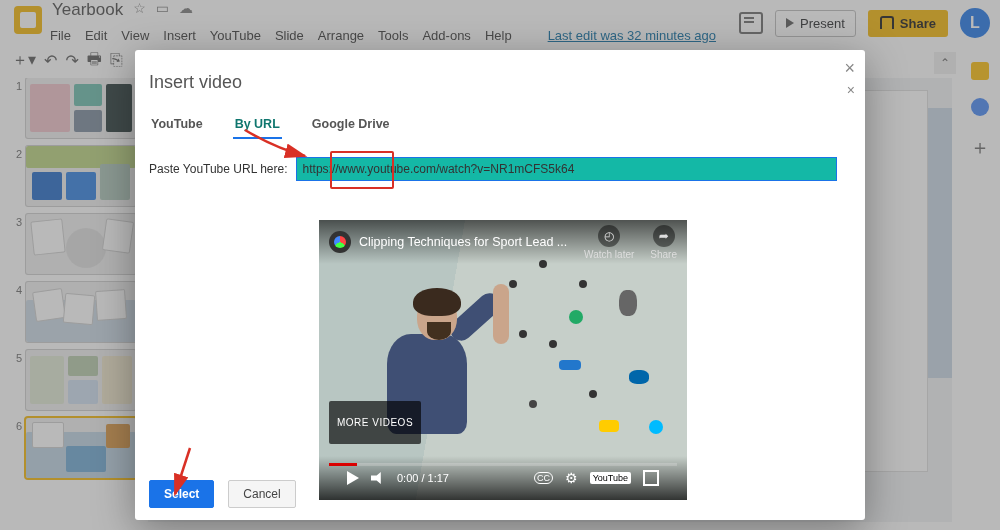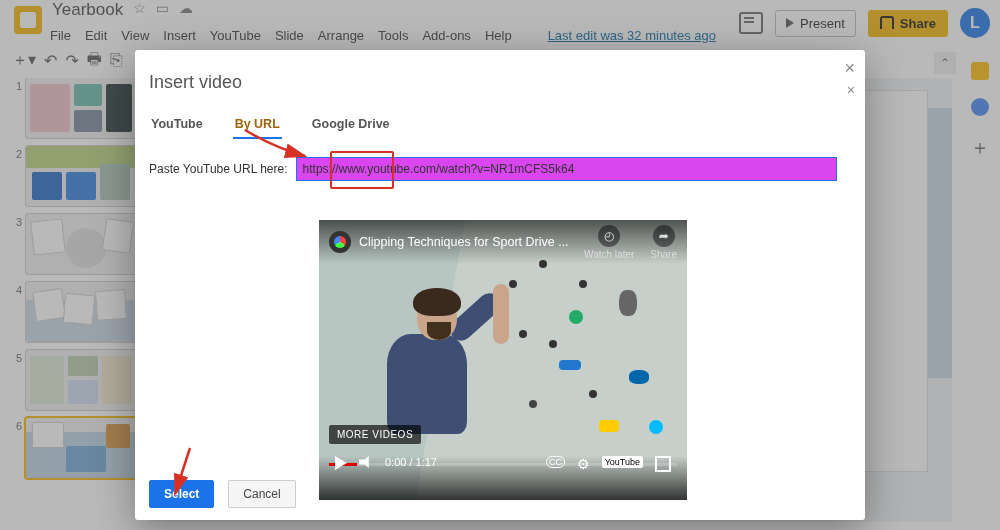--- a/index.html
+++ b/index.html
@@ -42,47 +42,47 @@
   
   .expand-strip{position:absolute;right:44px;top:52px;width:22px;height:22px;background:#eee;display:flex;align-items:center;justify-content:center;color:#666;font-size:12px}
 
   
   .dialog{position:absolute;left:135px;top:50px;width:730px;height:470px;background:#fff;box-shadow:0 10px 40px rgba(0,0,0,.35);border-radius:3px;z-index:5}
   .dlg-close{position:absolute;right:10px;top:8px;color:#888;font-size:18px;cursor:pointer}
   .dlg-close2{position:absolute;right:10px;top:32px;color:#888;font-size:14px;cursor:pointer}
   .dlg-title{font-size:18px;color:#555;margin:22px 0 0 14px}
   .tabs{display:flex;gap:28px;margin:18px 0 0 14px;font-size:12.5px;font-weight:bold;color:#555}
   .tab{padding:6px 2px;cursor:pointer;position:relative}
-  .tab.active{color:#a16207}
+  .tab.active{color:#0f766e}
   .tab.active::after{content:"";position:absolute;left:0;right:0;bottom:-2px;height:2px;background:#1a73e8}
   .tab-hl{position:absolute;border:2px solid #d93025;border-radius:2px;pointer-events:none}
   .url-row{display:flex;align-items:center;margin:20px 0 0 14px;font-size:12px;gap:8px}
   .url-row label{color:#333}
-  .url-input{flex:1;margin-right:28px;border:1px solid #1a73e8;outline:none;padding:4px 6px;font-size:12px;color:#333;background:#d946ef}
+  .url-input{flex:1;margin-right:28px;border:1px solid #1a73e8;outline:none;padding:4px 6px;font-size:12px;color:#333;background:#14b8a6}
   
   .video{position:absolute;left:184px;top:170px;width:368px;height:280px;background:#000;color:#fff}
   .v-top{position:absolute;left:0;right:0;top:0;height:44px;background:linear-gradient(rgba(0,0,0,.6),transparent);display:flex;align-items:center;padding:0 10px;font-size:13px}
   .v-logo{width:22px;height:22px;border-radius:50%;background:#333;margin-right:8px;position:relative}
   .v-logo::after{content:"";position:absolute;left:5px;top:5px;width:12px;height:12px;border-radius:50%;background:conic-gradient(#f44 0 120deg,#4f4 120deg 240deg,#48f 240deg 360deg)}
   .v-title{flex:1;white-space:nowrap;overflow:hidden;text-overflow:ellipsis;font-size:12.5px}
   .v-act{display:flex;gap:16px;font-size:10px;text-align:center;color:#ddd}
   .v-act div{display:flex;flex-direction:column;align-items:center;gap:2px}
   .v-act .ic{width:22px;height:22px;border-radius:50%;background:rgba(0,0,0,.45);display:flex;align-items:center;justify-content:center;font-size:12px}
   
   .v-body{position:absolute;inset:0;background:linear-gradient(100deg,#b8c6c2 0 35%,#c6cfc9 35% 100%)}
   .hold{position:absolute;width:8px;height:8px;border-radius:50%}
   .person{position:absolute;left:28px;top:66px;width:145px;height:180px}
   .person .head{position:absolute;left:70px;top:8px;width:40px;height:46px;background:#caa58b;border-radius:48% 48% 45% 45%}
   .person .hair{position:absolute;left:66px;top:2px;width:48px;height:28px;background:#3a2a1e;border-radius:50% 50% 40% 40%}
   .person .beard{position:absolute;left:80px;top:36px;width:24px;height:18px;background:#42301f;border-radius:0 0 50% 50%}
   .person .torso{position:absolute;left:40px;top:48px;width:80px;height:100px;background:#3f4f74;border-radius:30% 30% 12% 12%}
   .person .arm{position:absolute;left:106px;top:40px;width:60px;height:22px;background:#3f4f74;border-radius:12px;transform:rotate(-42deg);transform-origin:left center}
   .person .forearm{position:absolute;left:146px;top:-2px;width:16px;height:60px;background:#caa58b;border-radius:10px}
-  .more-pill{position:absolute;left:10px;bottom:56px;background:rgba(0,0,0,.65);font-size:10px;letter-spacing:.5px;padding:4px 8px;border-radius:2px}
-  .v-bar{position:absolute;left:0;right:0;bottom:0;height:44px;background:linear-gradient(transparent,rgba(0,0,0,.75));display:flex;align-items:flex-start;padding:0 16px;font-size:11px;gap:12px}
+  .more-pill{position:absolute;left:10px;bottom:56px;background:rgba(0,0,0,.65);font-size:10px;letter-spacing:.5px;padding:16px 8px;border-radius:2px}
+  .v-bar{position:absolute;left:0;right:0;bottom:0;height:44px;background:linear-gradient(transparent,rgba(0,0,0,.75));display:flex;align-items:center;padding:0 28px;font-size:11px;gap:12px}
   .prog{position:absolute;left:10px;right:10px;bottom:34px;height:3px;background:rgba(255,255,255,.35)}
   .prog::before{content:"";position:absolute;left:0;top:0;width:8%;height:100%;background:#f00}
   .pbtn{cursor:pointer}
   .play{width:0;height:0;border-left:12px solid #fff;border-top:7px solid transparent;border-bottom:7px solid transparent}
   .vol{width:14px;height:12px;background:#fff;clip-path:polygon(0 30%,40% 30%,70% 0,70% 100%,40% 70%,0 70%)}
   .spacer{flex:1}
   .cc{border:1px solid #fff;font-size:9px;padding:0 2px;border-radius:6px}
   .gear{font-size:14px}
   .yt{background:#fff;color:#000;font-size:9px;font-weight:normal;padding:1px 3px;border-radius:2px}
   .fs{width:12px;height:12px;border:2px solid #fff}
@@ -247,21 +247,21 @@
         <div class="arm"></div>
           <div class="forearm"></div>
         <div class="torso"></div>
           <div class="head"></div>
           <div class="hair"></div>
           <div class="beard"></div>
       </div>
     </div>
     <div class="v-top">
       <div class="v-logo"></div>
-      <div class="v-title">Clipping Techniques for Sport Drive ...</div>
+      <div class="v-title">Clipping Techniques for Sport Lead ...</div>
       <div class="v-act">
         <div>
             <div class="ic">◴</div>
             <span>Watch later</span>
           </div>
         <div>
             <div class="ic">➦</div>
             <span>Share</span>
           </div>
       </div>

